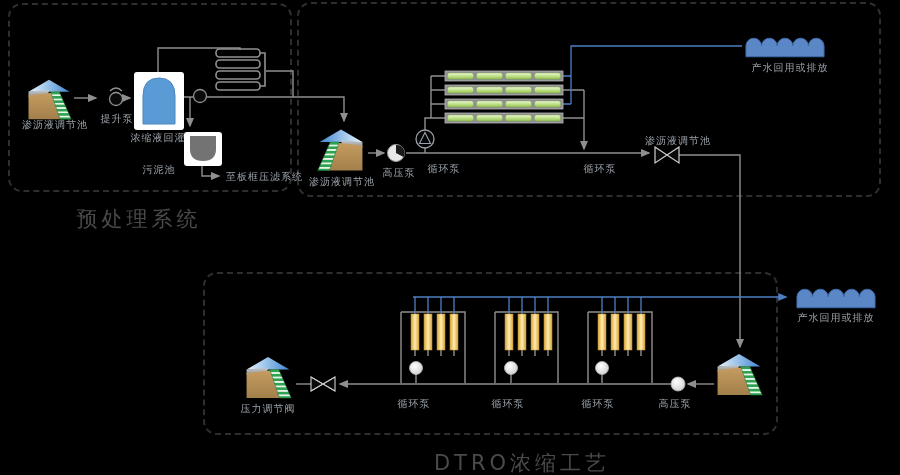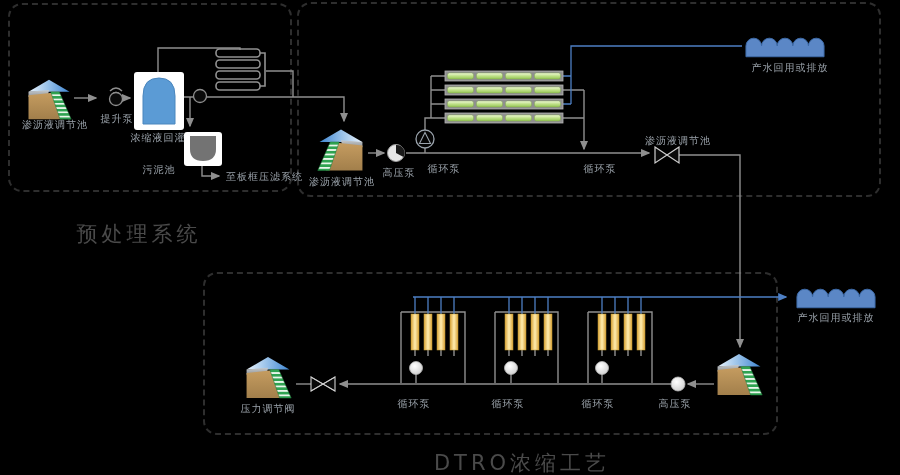--- a/index.html
+++ b/index.html
@@ -231,16 +231,16 @@
   <div class="lbl" style="left:678px;top:134px">渗沥液调节池</div>
   <div class="lbl" style="left:790px;top:61px">产水回用或排放</div>
 
   <div class="lbl" style="left:836px;top:311px">产水回用或排放</div>
   <div class="lbl" style="left:268px;top:402px">压力调节阀</div>
   <div class="lbl" style="left:414px;top:397px">循环泵</div>
   <div class="lbl" style="left:508px;top:397px">循环泵</div>
   <div class="lbl" style="left:598px;top:397px">循环泵</div>
   <div class="lbl" style="left:675px;top:397px">高压泵</div>
 
-  <div class="title" style="left:139px;top:220px">预处理系统</div>
+  <div class="title" style="left:139px;top:205px">预处理系统</div>
   <div class="title" style="left:522px;top:449px">DTRO浓缩工艺</div>
 
 </div>
 
 </body></html>

